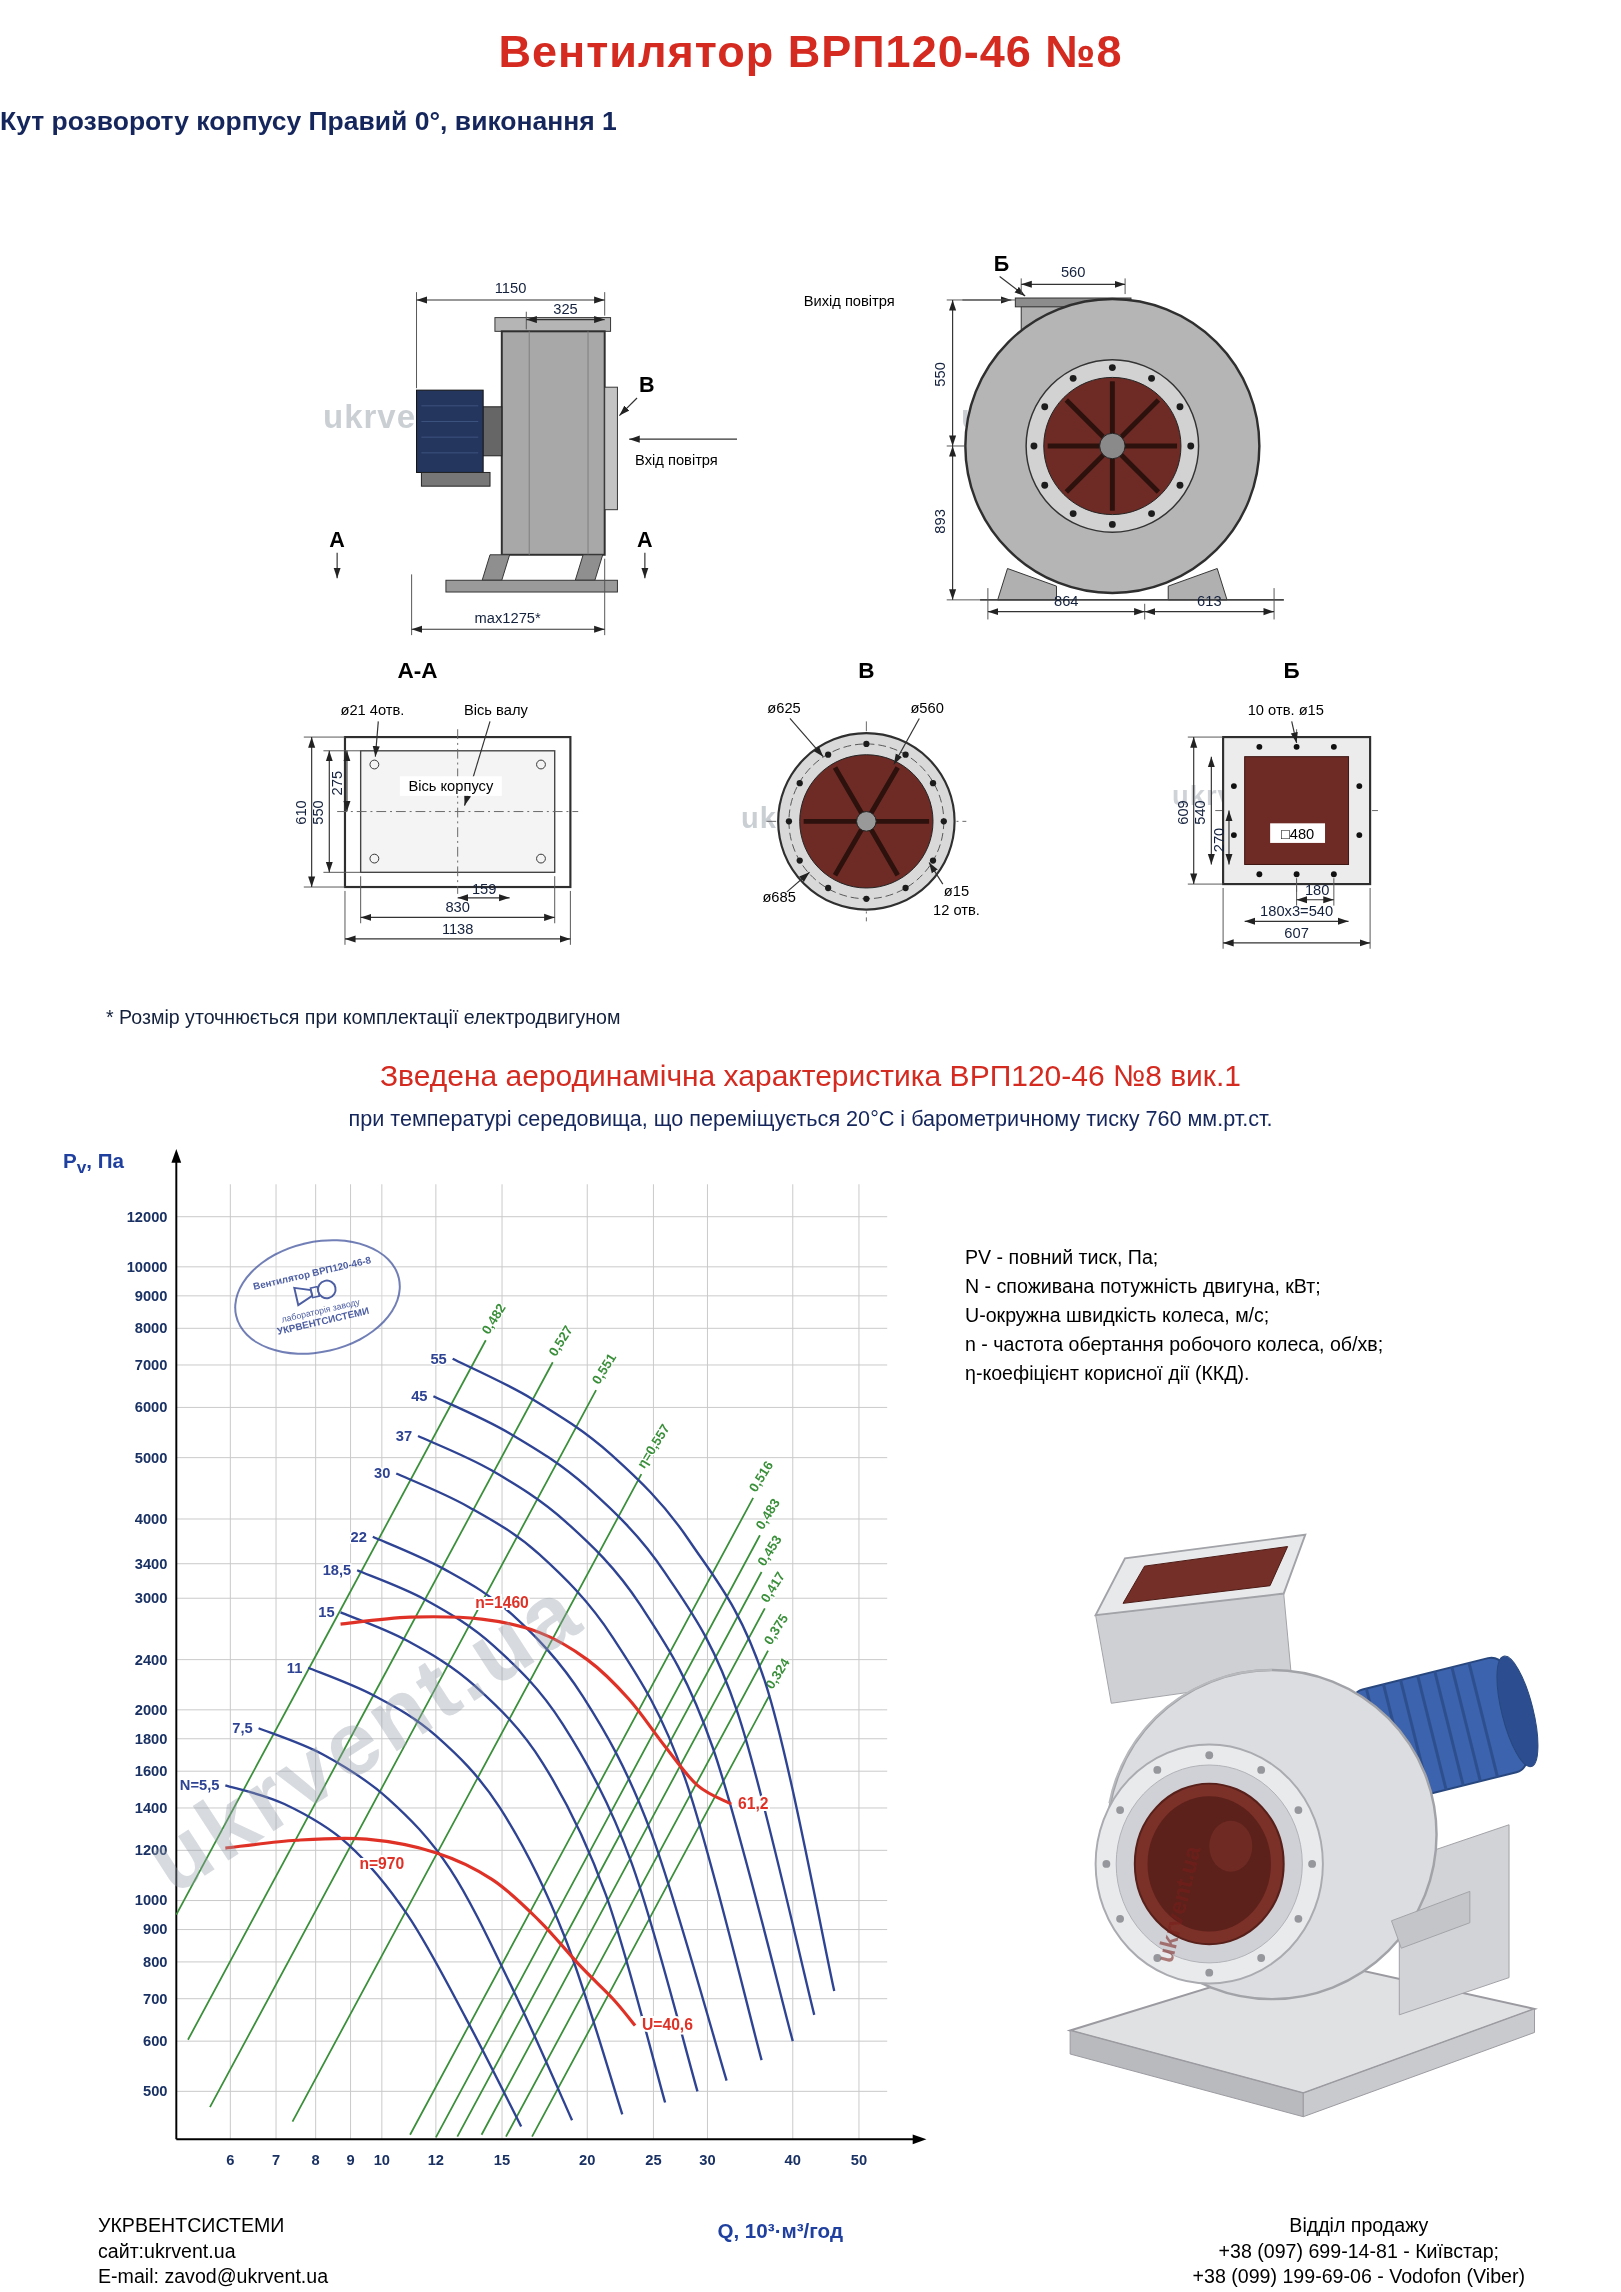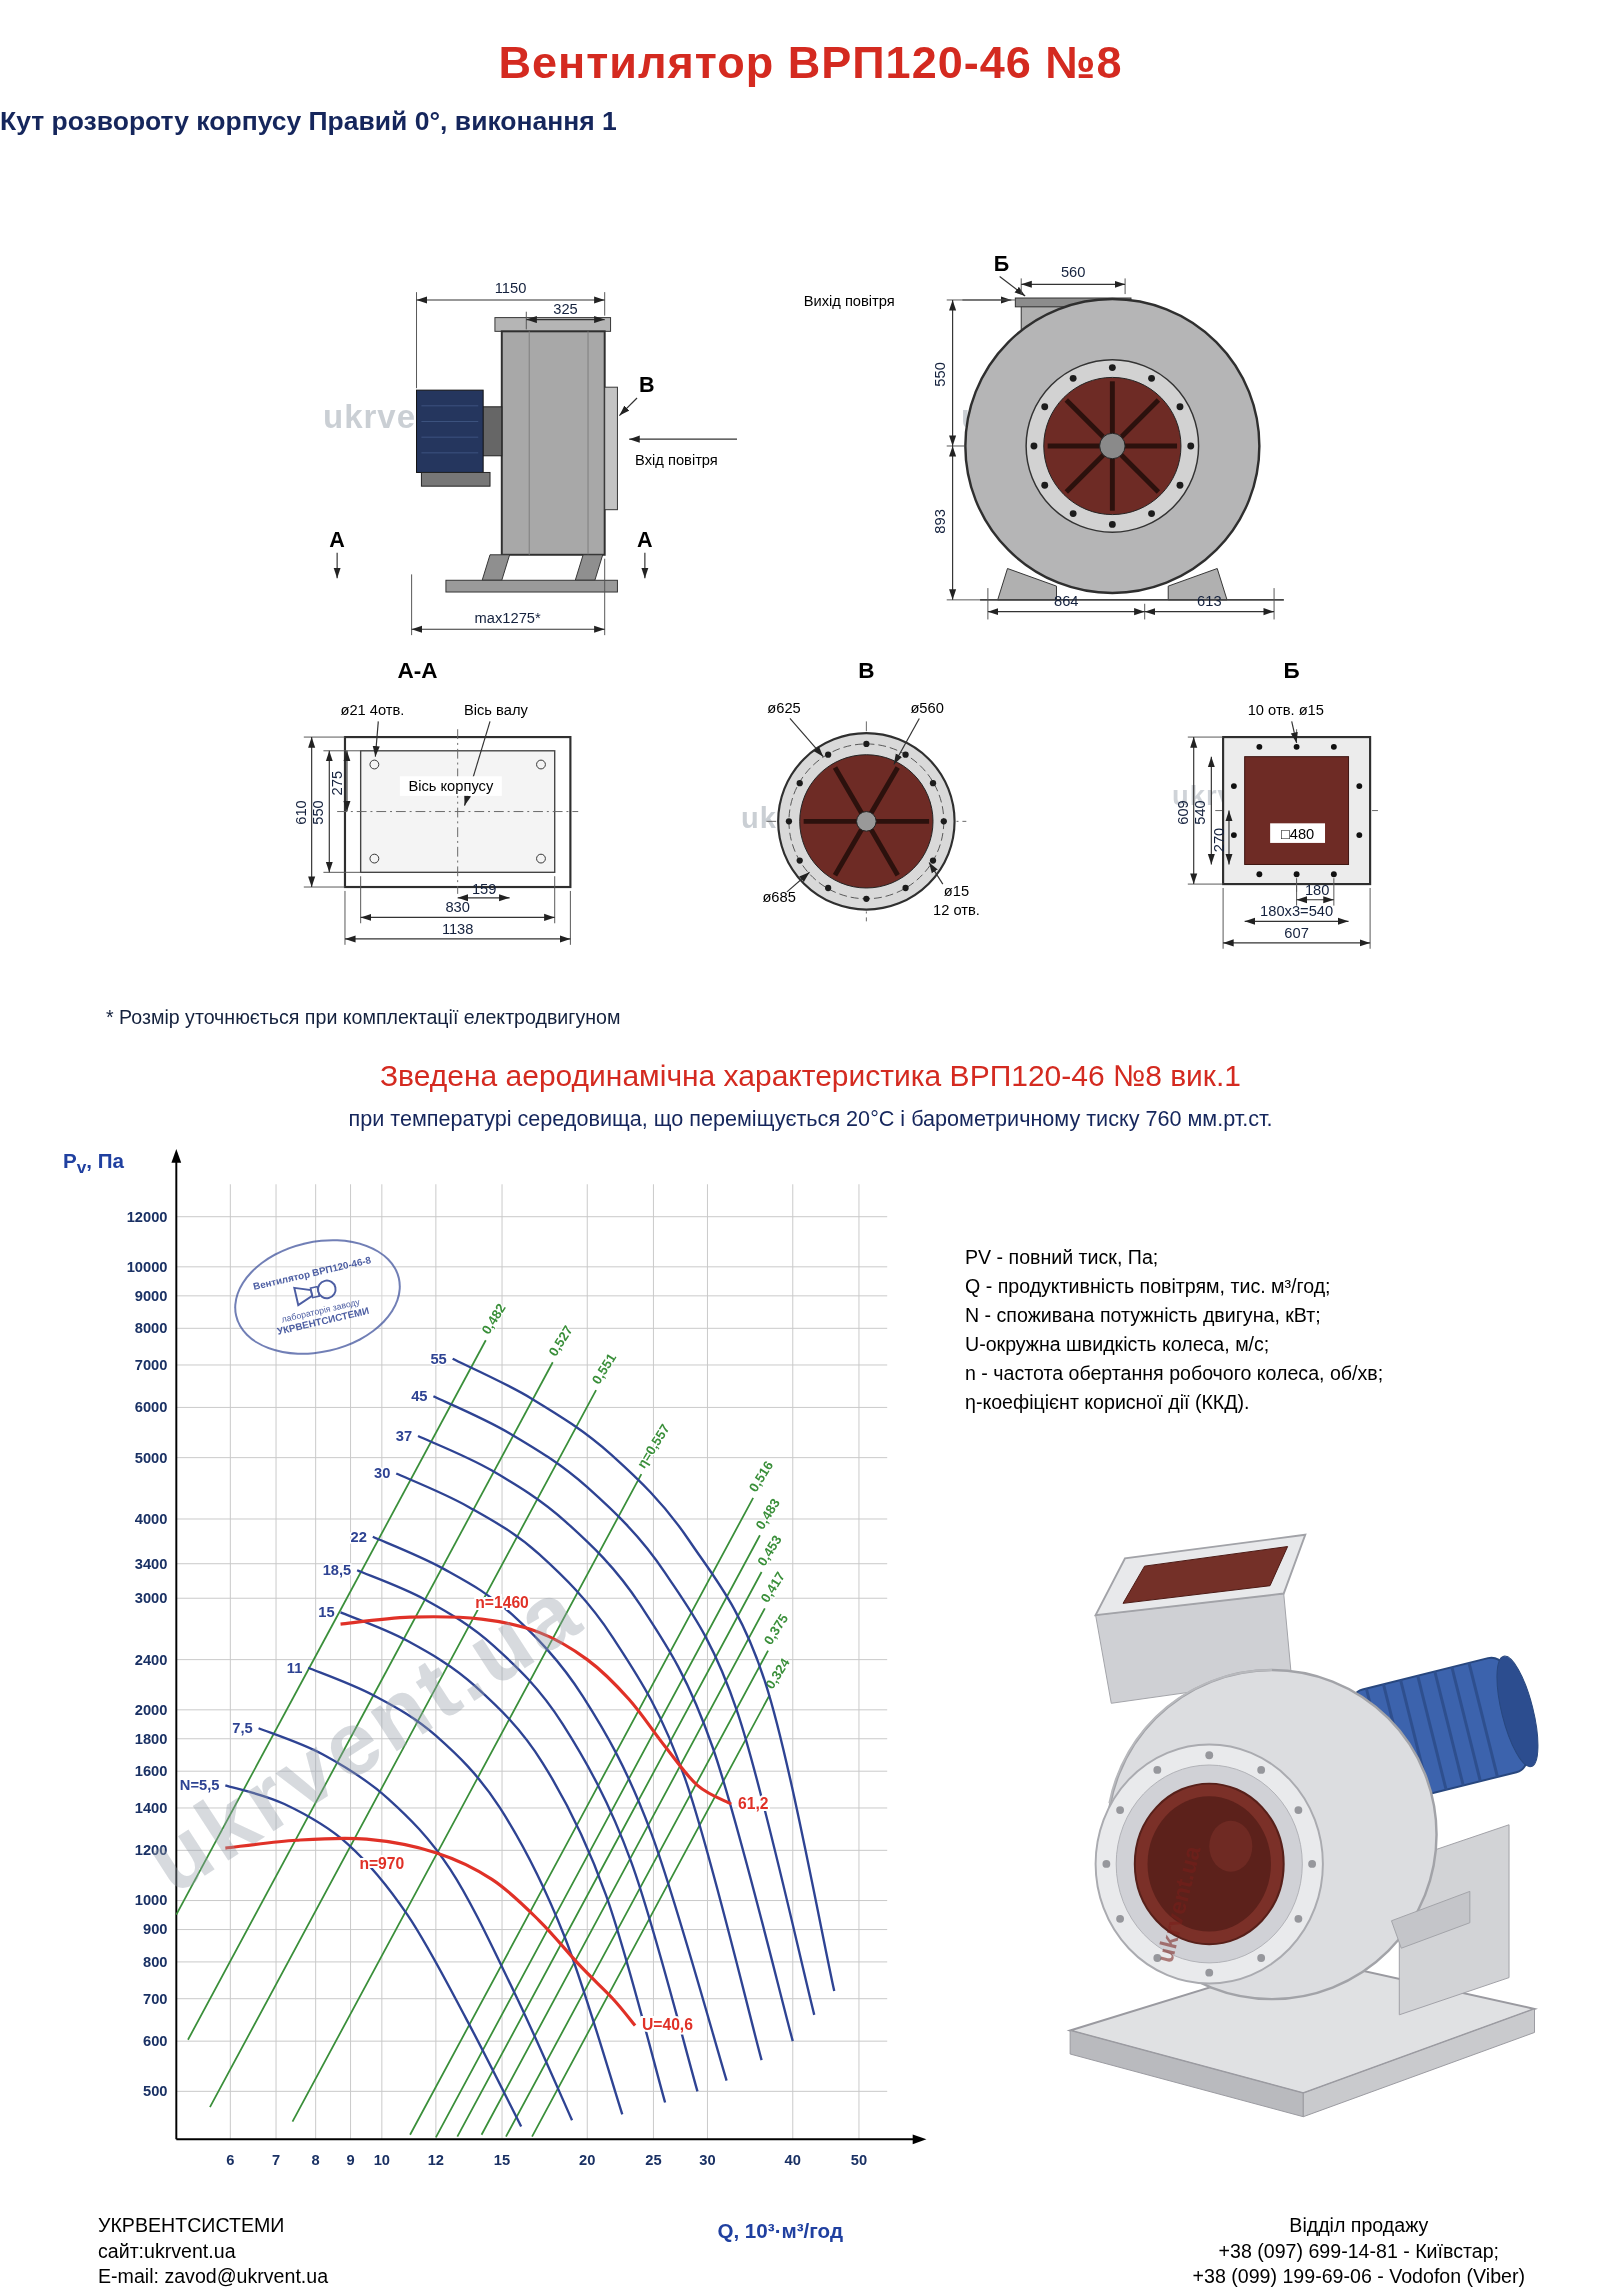--- a/index.html
+++ b/index.html
@@ -1,20 +1,20 @@
 <!DOCTYPE html>
 <html><head>
 <meta charset="utf-8">
 <style>
   *{margin:0;padding:0;box-sizing:border-box}
   html,body{background:#ffffff}
   .page{position:relative;width:1621px;height:2293px;background:#fff;overflow:hidden;
         font-family:"Liberation Sans","DejaVu Sans",sans-serif;color:#000}
   .abs{position:absolute}
-  .page-title{color:#d42a20;font-size:45px;font-weight:bold;text-align:center;width:100%;top:37px;letter-spacing:1px}
+  .page-title{color:#d42a20;font-size:45px;font-weight:bold;text-align:center;width:100%;top:26px;letter-spacing:1px}
   .page-subtitle{color:#15265c;font-size:26.5px;font-weight:bold;text-align:left;width:100%;top:106px}
   .note{left:106px;top:1006px;font-size:19.6px;color:#14213d}
   .chart-title{color:#d42a20;font-size:30px;font-weight:normal;width:100%;text-align:center;top:1059px}
   .chart-subtitle{color:#15265c;font-size:21.6px;font-weight:normal;width:100%;text-align:center;top:1106px}
   .wm{position:absolute;color:#97a0ab;font-weight:bold;white-space:nowrap;pointer-events:none;letter-spacing:1px}
   .wm1{left:323px;top:398px;font-size:33px;opacity:.5}
   .wm2{left:961px;top:398px;font-size:33px;opacity:.5}
   .wm3{left:741px;top:802px;font-size:29px;opacity:.5}
   .wm4{left:1172px;top:780px;font-size:27.4px;opacity:.45}
   .wm-chart{left:157px;top:1819px;font-size:90px;opacity:.38;letter-spacing:3.9px;
@@ -433,21 +433,20 @@
       <circle cx="34" cy="14" r="9" fill="none" stroke="#2e4393" stroke-width="2"></circle>
     </svg>
     <div class="s2">лабораторія заводу</div>
     <div class="s3">УКРВЕНТСИСТЕМИ</div>
   </div>
 
   <div class="abs x-title">Q, 10³·м³/год</div>
 
   <div class="abs legend">
     <div>PV - повний тиск, Па;</div>
-    <div>Q - продуктивність повітрям, тис. м³/год;</div>
     <div>N - споживана потужність двигуна, кВт;</div>
     <div>U-окружна швидкість колеса, м/с;</div>
     <div>n - частота обертання робочого колеса, об/хв;</div>
     <div>η-коефіцієнт корисної дії (ККД).</div>
   </div>
 
   <svg class="abs" style="left:1019px;top:1524px" width="549" height="627" viewBox="1040 1555 560 640">
     <g>
       <path d="M1092,2072 L1330,2136 L1566,2050 L1332,1998 Z" fill="#e0e1e3" stroke="#9a9aa0" stroke-width="2"></path>
       <path d="M1092,2072 L1330,2136 L1330,2160 L1092,2096 Z" fill="#b9babe" stroke="#9a9aa0"></path>

